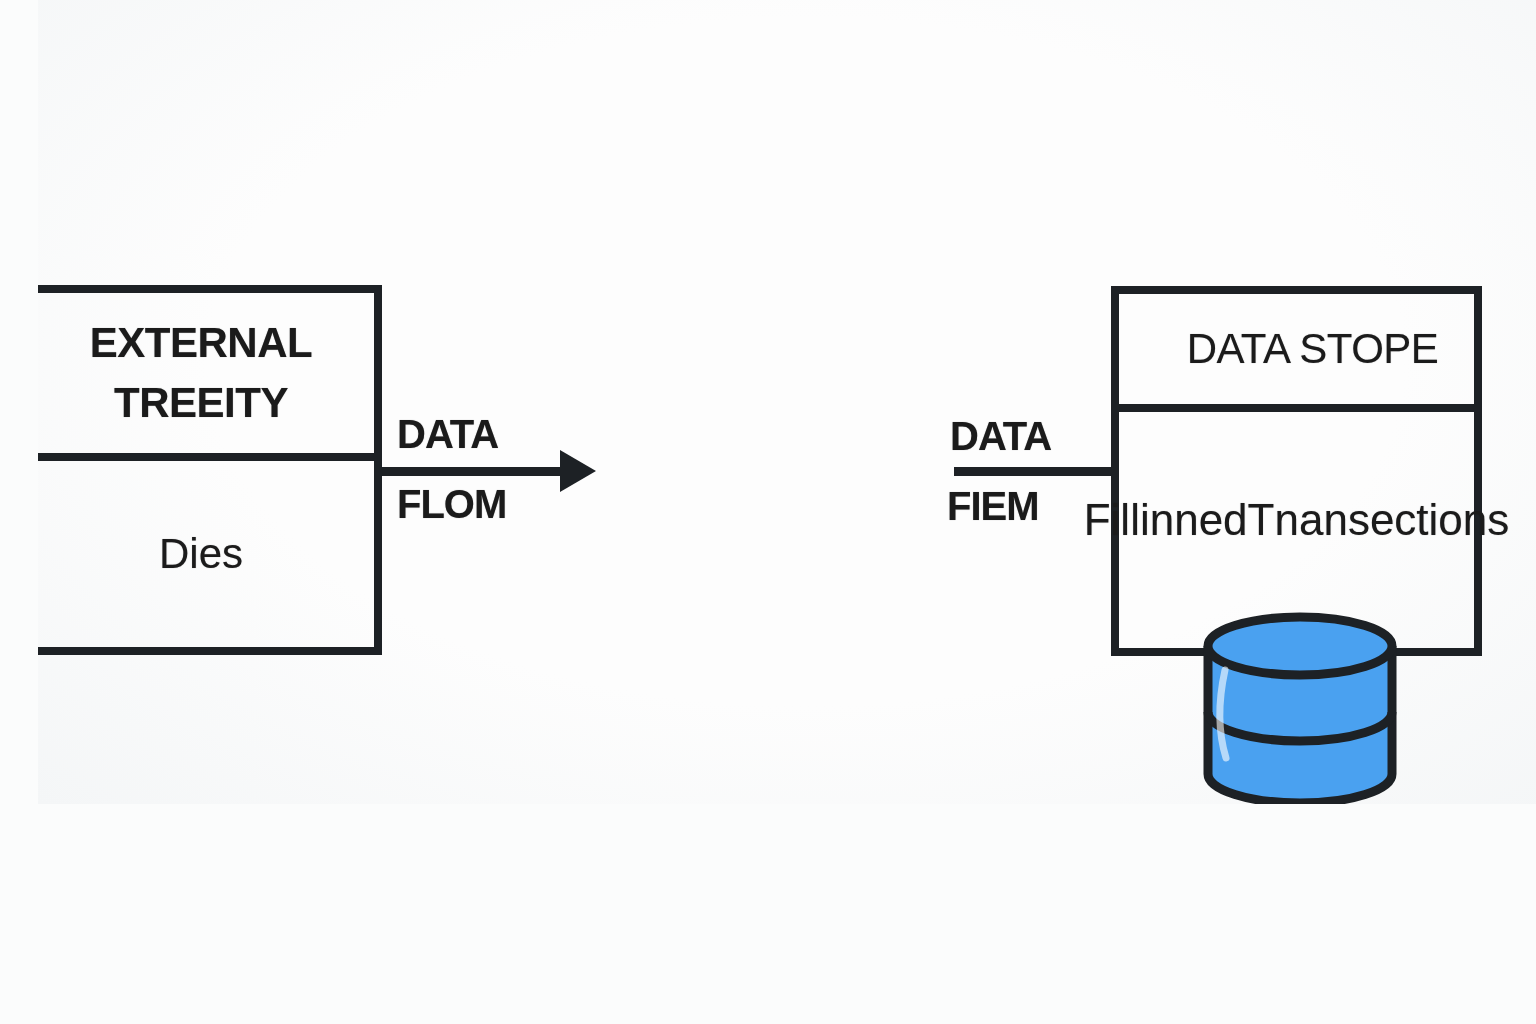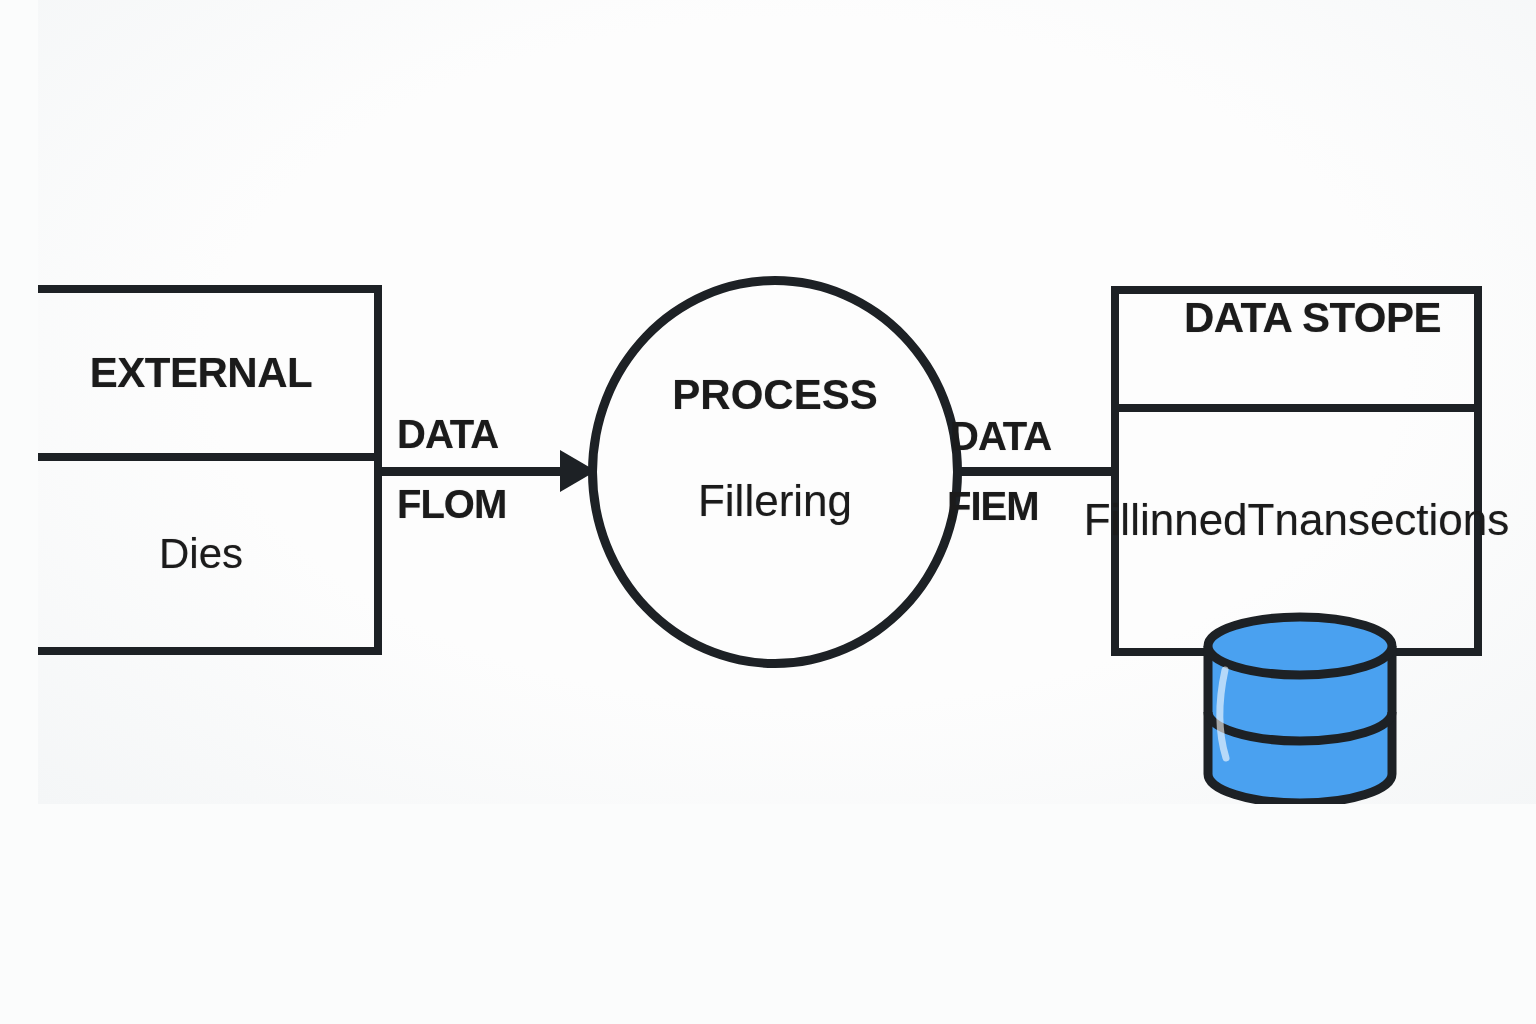--- a/index.html
+++ b/index.html
@@ -61,54 +61,51 @@
   }
   .process-title{font-size:42px;font-weight:600;line-height:48px;}
   .process-body{font-size:44px;font-weight:400;line-height:48px;}
   
   .store-box{
     position:absolute;left:1073px;top:286px;width:371px;height:370px;
     border:8px solid var(--stroke);box-sizing:border-box;
     display:flex;flex-direction:column;
   }
   .store-top{
-    height:110px;display:flex;justify-content:center;
-    font-weight:bold;font-size:42px;letter-spacing:-0.5px;padding-left:32px;
+    height:110px;display:flex;align-items:center;justify-content:center;
+    font-weight:normal;font-size:42px;letter-spacing:-0.5px;padding-left:32px;
   }
   .store-bottom{
     flex:1;border-top:8px solid var(--stroke);
     display:flex;flex-direction:row;align-items:center;justify-content:center;
     font-size:44px;line-height:58px;padding-bottom:20px;
   }
   
   .db-icon{position:absolute;left:1160px;top:606px;width:204px;height:206px;z-index:5;}
 </style>
 </head>
 <body>
 
 <div class="stage">
 
   <div class="ext-box">
     <div class="ext-top">
       <span class="txt">EXTERNAL</span>
+      <span class="txt">TREEITY</span>
     </div>
     <div class="ext-bottom">
       <span class="txt">Dies</span>
     </div>
   </div>
 
   <div class="line line-left"></div>
   <div class="arrowhead"></div>
   <div class="flow-label fl-left-top txt">DATA</div>
   <div class="flow-label fl-left-bottom txt">FLOM</div>
 
-  <div class="process-circle">
-    <span class="process-title txt">PROCESS</span>
-    <span class="process-body txt">Fillering</span>
-  </div>
 
   <div class="line line-right"></div>
   <div class="flow-label fl-right-top txt">DATA</div>
   <div class="flow-label fl-right-bottom txt">FIEM</div>
 
   <div class="store-box">
     <div class="store-top">
       <span class="txt">DATA STOPE</span>
     </div>
     <div class="store-bottom">

